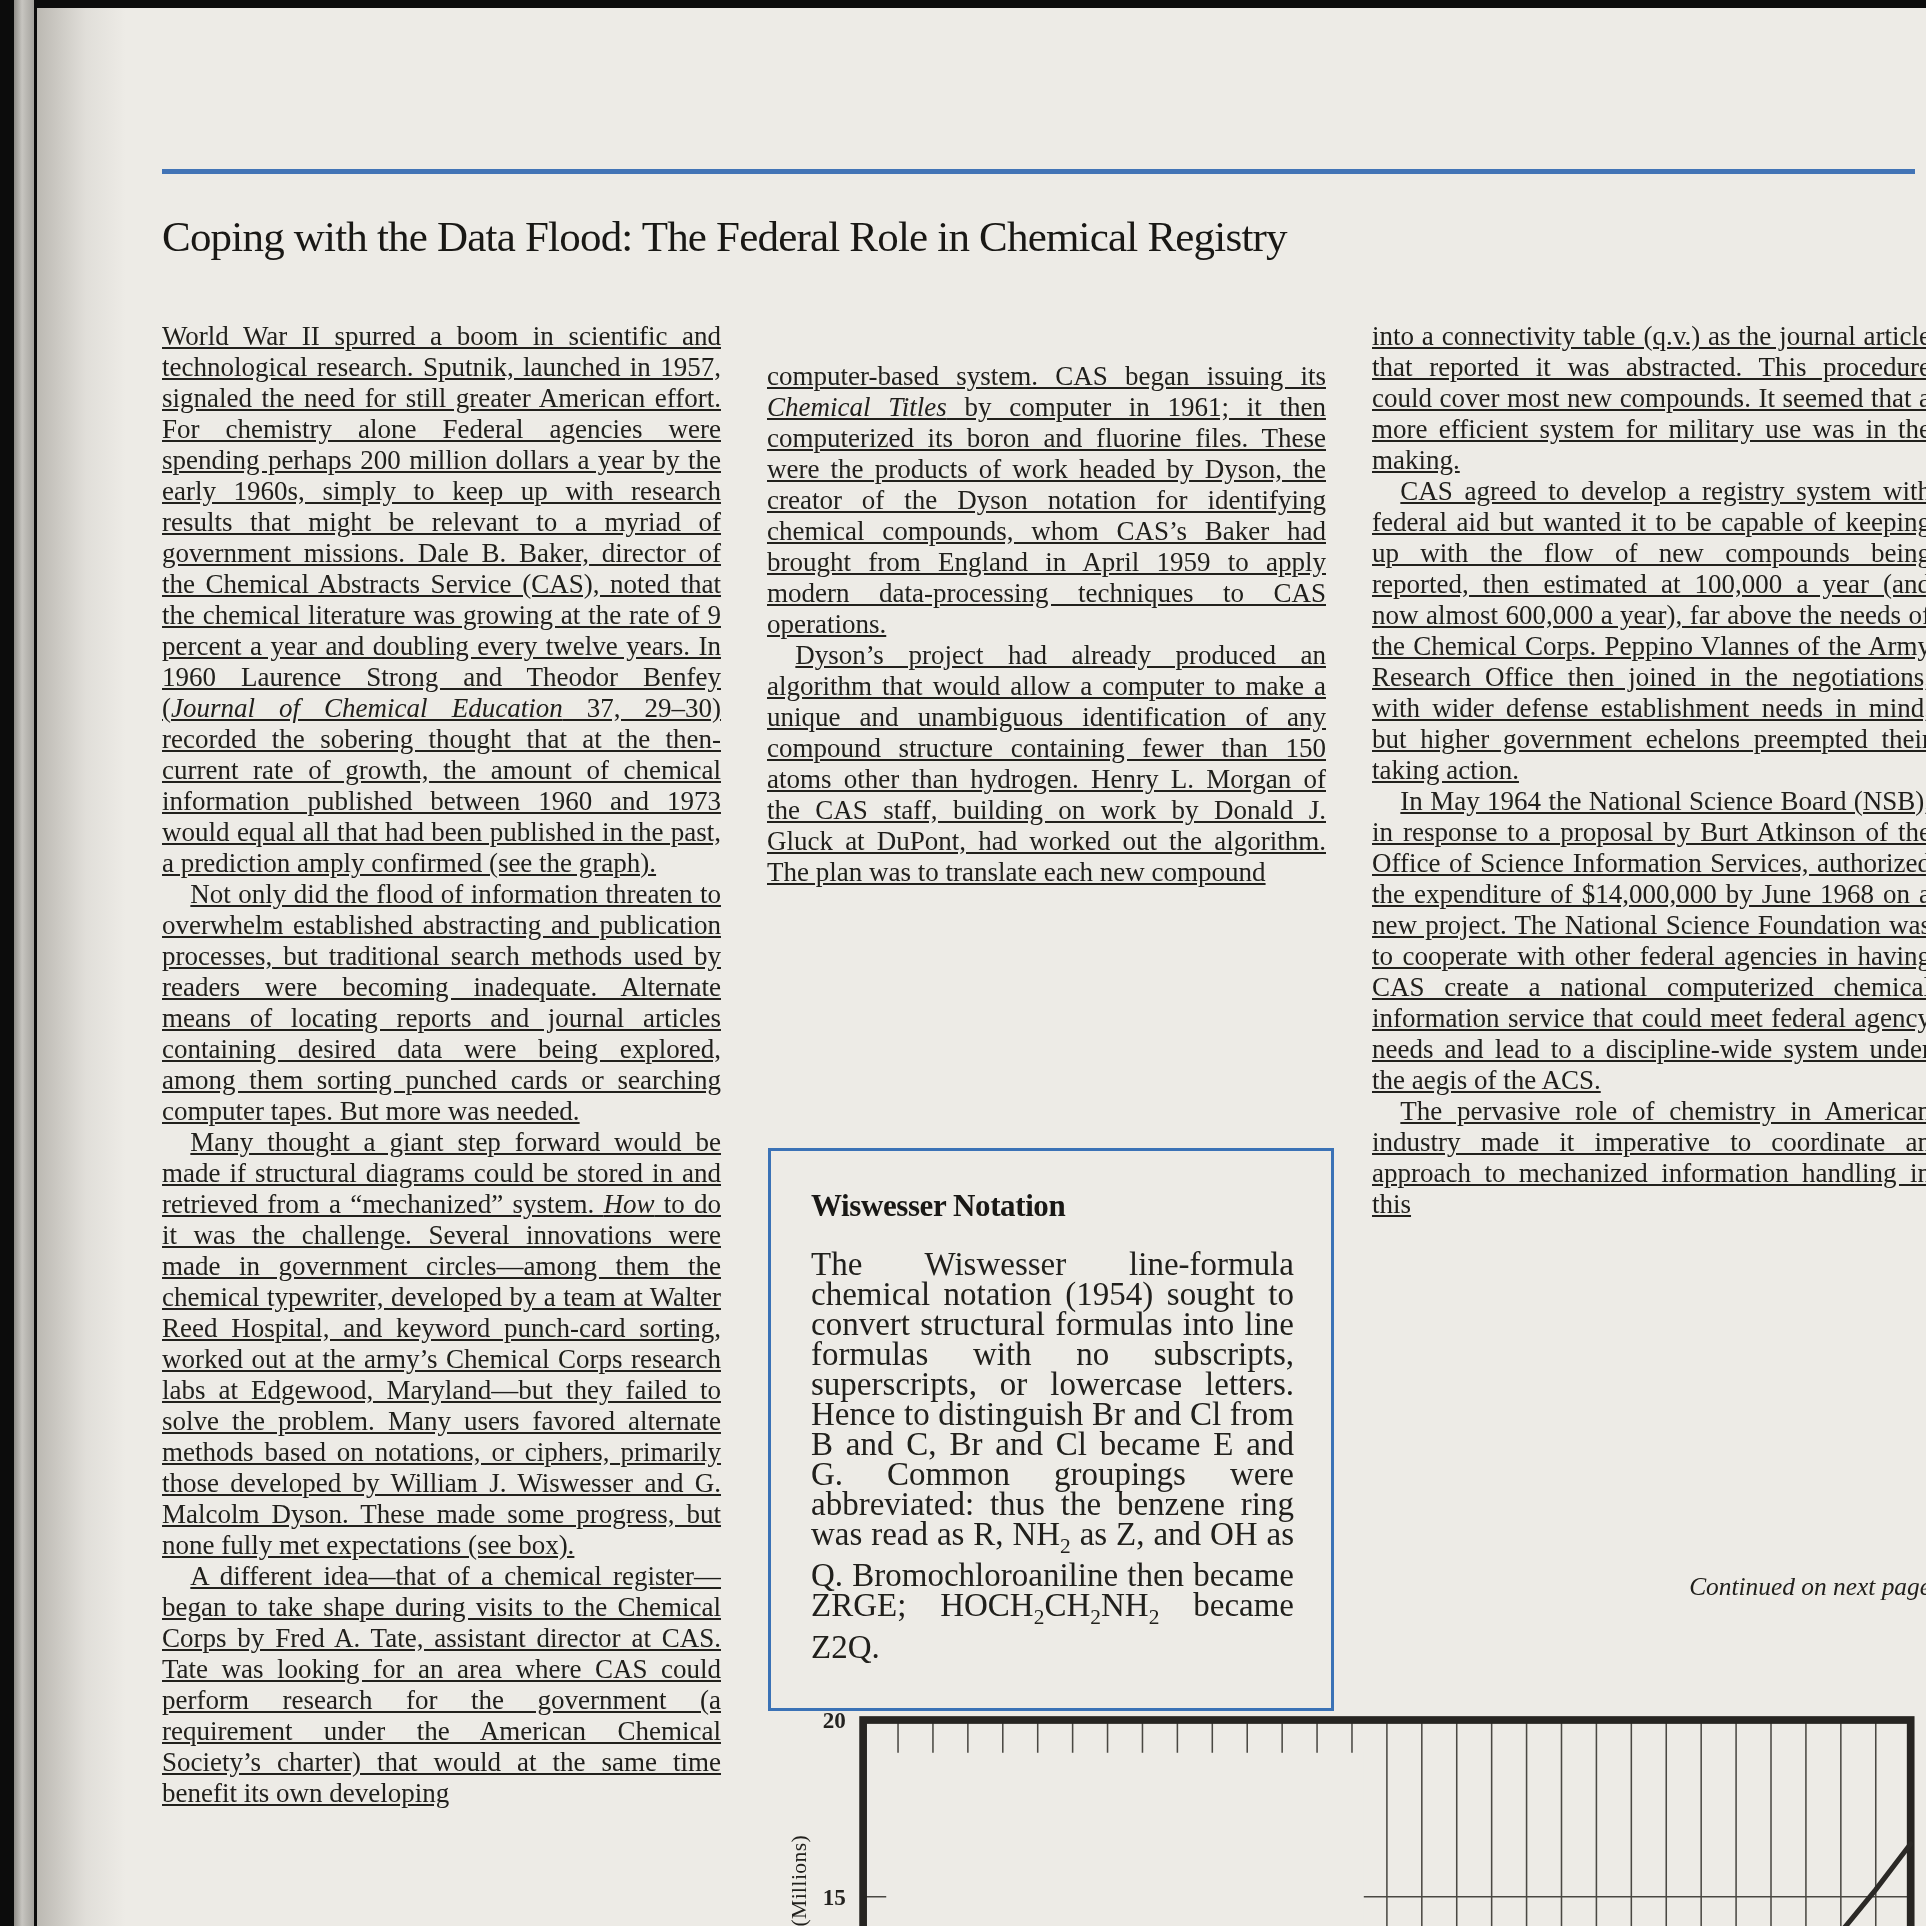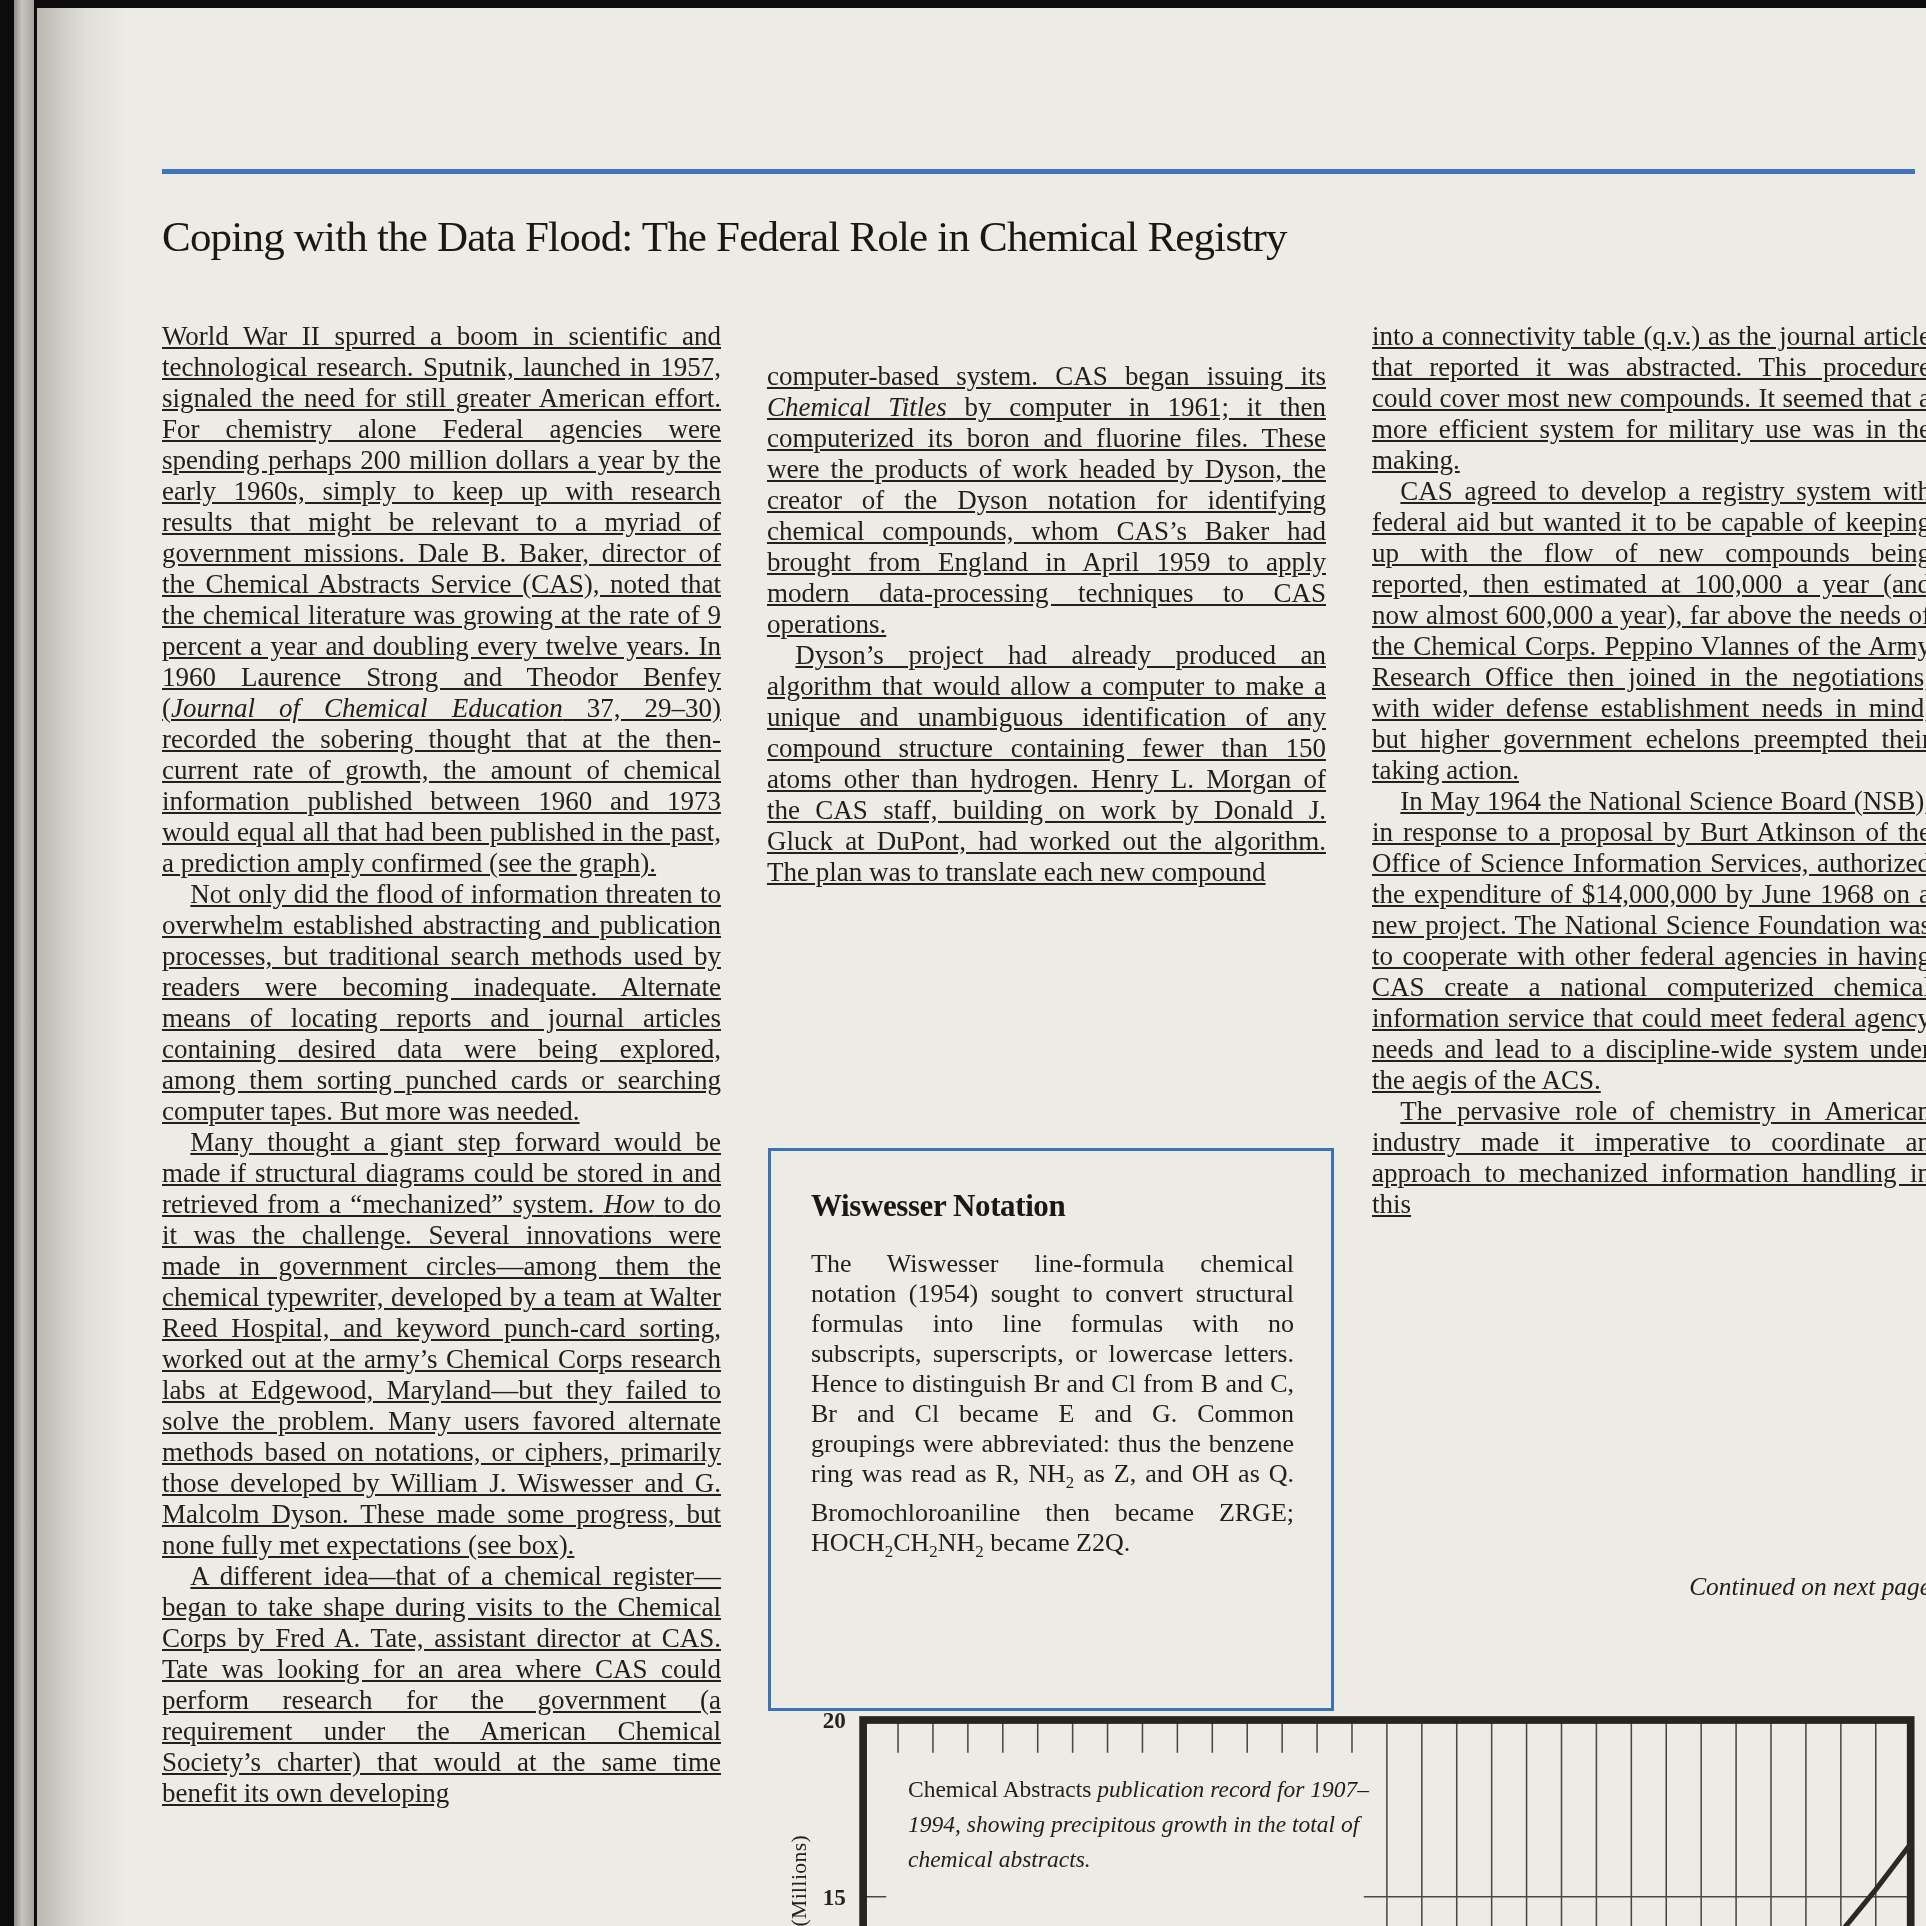--- a/index.html
+++ b/index.html
@@ -24,21 +24,21 @@
   .col p.indent{text-indent:1.05em;}
   #col1{left:125px;height:2169px;overflow:hidden;}
   #col2{left:730px;height:767px;overflow:hidden;margin-top:40px;}
   #col3{left:1335px;height:1256px;overflow:hidden;}
   .continued{position:absolute;left:1335px;top:1564px;width:559px;text-align:right;
        font-style:italic;font-size:25.4px;}
 
   .wbox{position:absolute;left:731px;top:1140px;width:566px;height:563px;
        border:3.9px solid #3b72b6;box-sizing:border-box;padding:37px 37px 15.4px 40px;}
   .wbox h2{margin:0 0 25px 0;font-size:31px;letter-spacing:-0.4px;color:#191815;}
-  .wbox .wbody{font-size:26px;line-height:30px;text-align:justify;}
+  .wbox .wbody{font-size:33px;line-height:30px;text-align:justify;}
   .wbox sub{font-size:65%;}
 
   svg.chart{position:absolute;left:0;top:0;width:1995px;height:2596px;}
   svg.chart text{font-family:"Liberation Serif","DejaVu Serif",serif;fill:#242320;}
   .chart-caption{position:absolute;left:871px;top:1764px;width:466px;
        font-size:23.5px;line-height:35px;text-align:left;}
   .chart-caption em{font-style:italic;}
   .y-title{position:absolute;left:617px;top:1930px;width:293px;height:27px;
        transform:rotate(-90deg);transform-origin:50% 50%;
        font-size:21.6px;text-align:center;letter-spacing:0.4px;}
@@ -131,16 +131,15 @@
       <text x="3872" y="6405" text-anchor="middle" font-size="60" font-weight="bold">58</text>
       <text x="4053.333333333333" y="6405" text-anchor="middle" font-size="60" font-weight="bold">64</text>
       <text x="4234.666666666667" y="6405" text-anchor="middle" font-size="60" font-weight="bold">70</text>
       <text x="4416" y="6405" text-anchor="middle" font-size="60" font-weight="bold">76</text>
       <text x="4597.333333333334" y="6405" text-anchor="middle" font-size="60" font-weight="bold">82</text>
       <text x="4778.666666666666" y="6405" text-anchor="middle" font-size="60" font-weight="bold">88</text>
       <text x="4960" y="6405" text-anchor="middle" font-size="60" font-weight="bold">94</text>
     </svg>
 
   <div class="y-title">Total Abstracts (Millions)</div>
-  <div class="chart-caption"><span>Chemical Abstracts </span><em>publication record for 1907–1994, showing precipitous growth in the total of chemical abstracts.</em></div>
 
 </div>
 
 
 </body></html>

